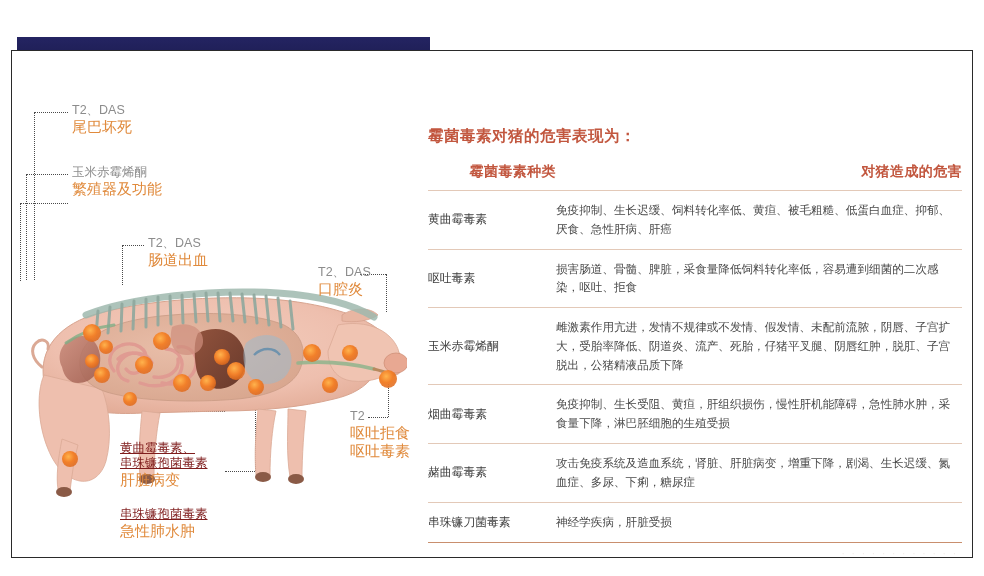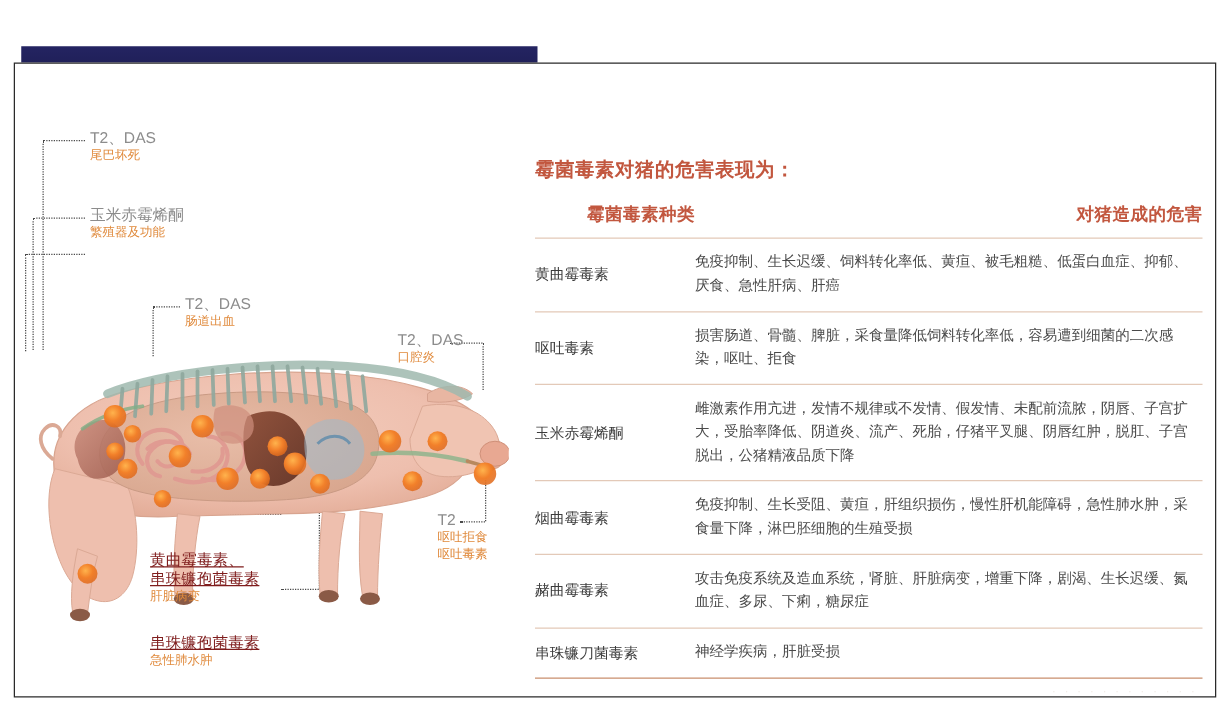--- a/index.html
+++ b/index.html
@@ -84,21 +84,21 @@
     line-height: 1.18;
     white-space: nowrap;
   }
   .callout .cl-main {
     color: #8c8c8c;
     font-size: 12.5px;
     display: block;
   }
   .callout .cl-sub {
     color: #e08a3c;
-    font-size: 10px;
+    font-size: 15px;
     display: block;
     margin-top: 1px;
     font-family: Liberation Serif, serif;
   }
   .callout.green-main .cl-main { color: #7f1d1d; text-decoration: underline; }
 
   
   .lead-h {
     position: absolute;
     border-top: 1.5px dotted #4a4a4a;

